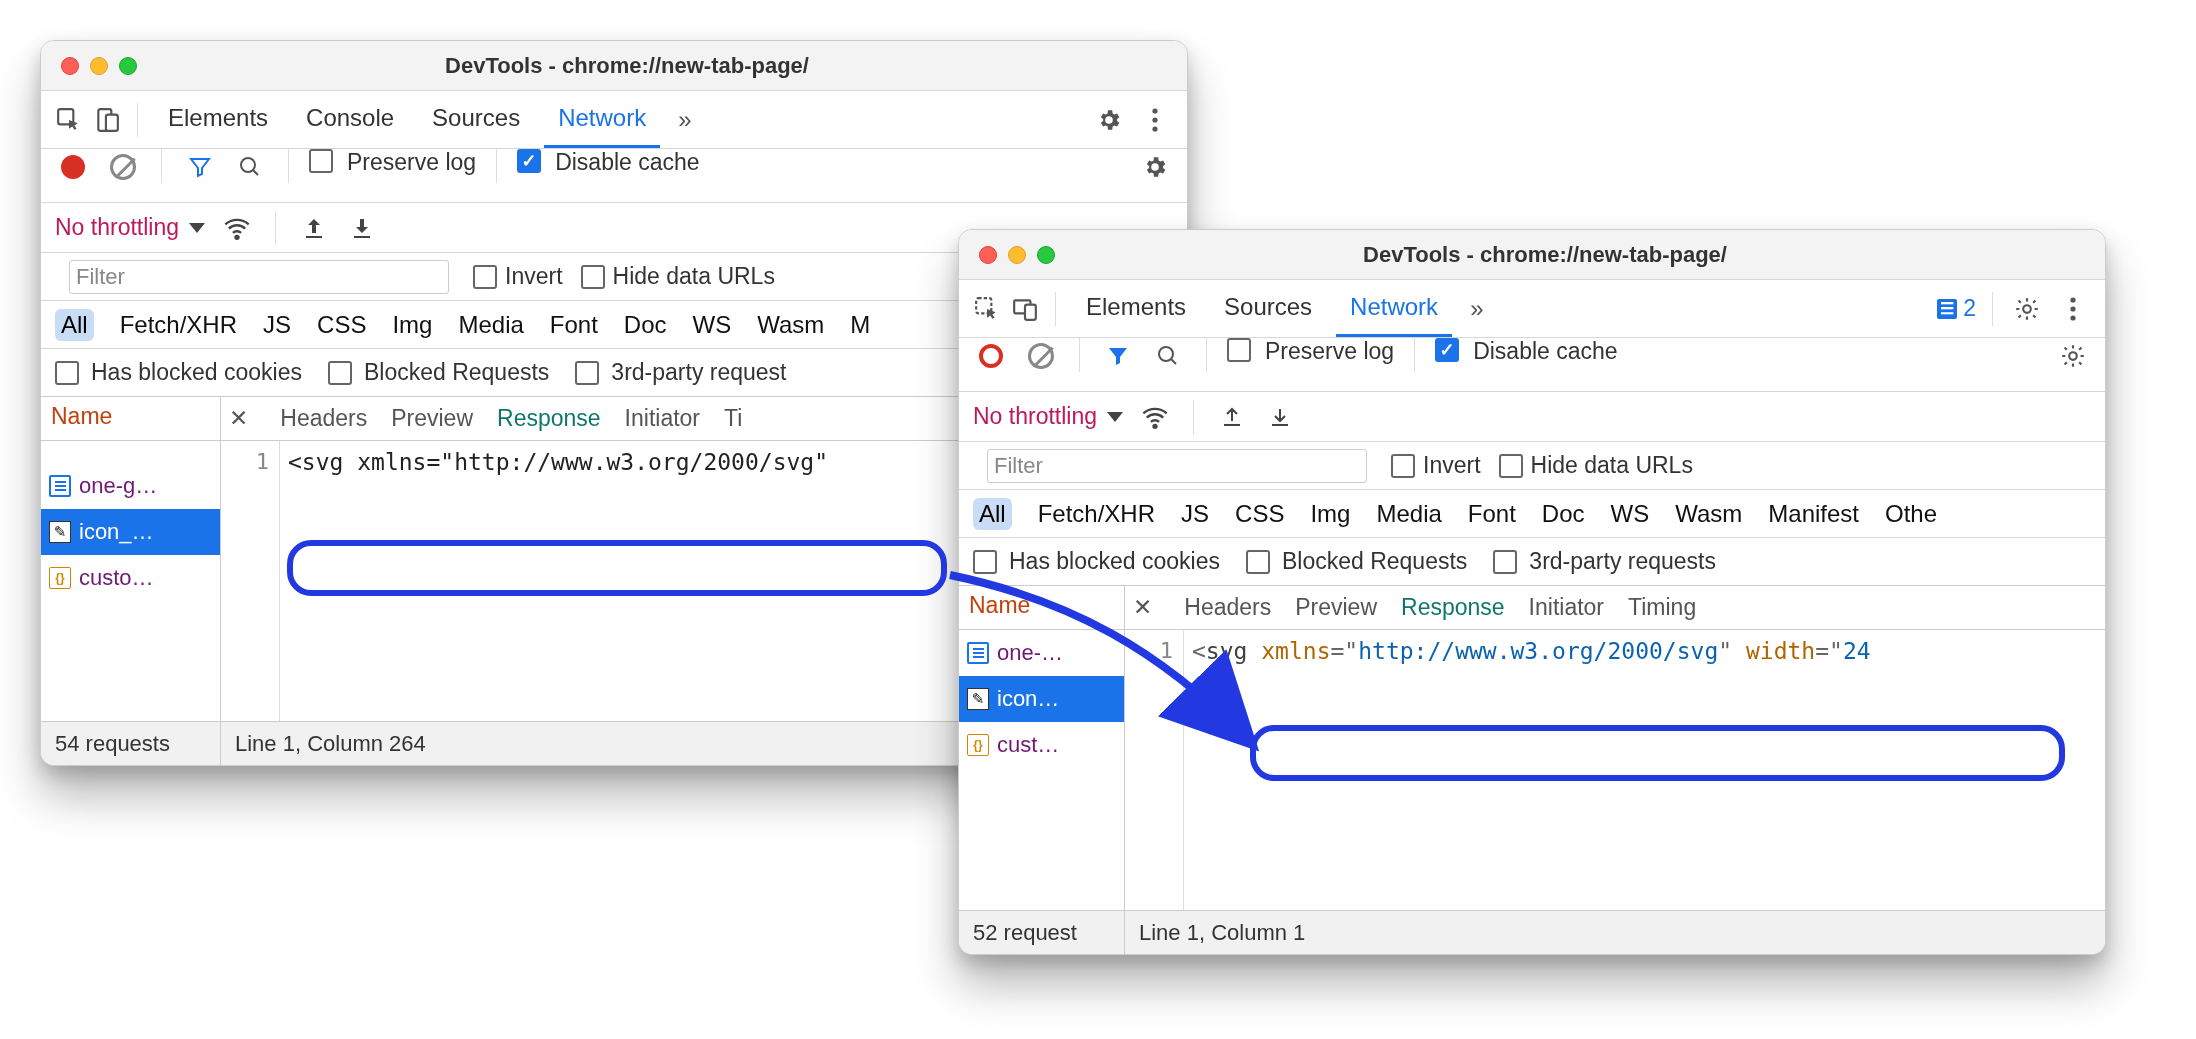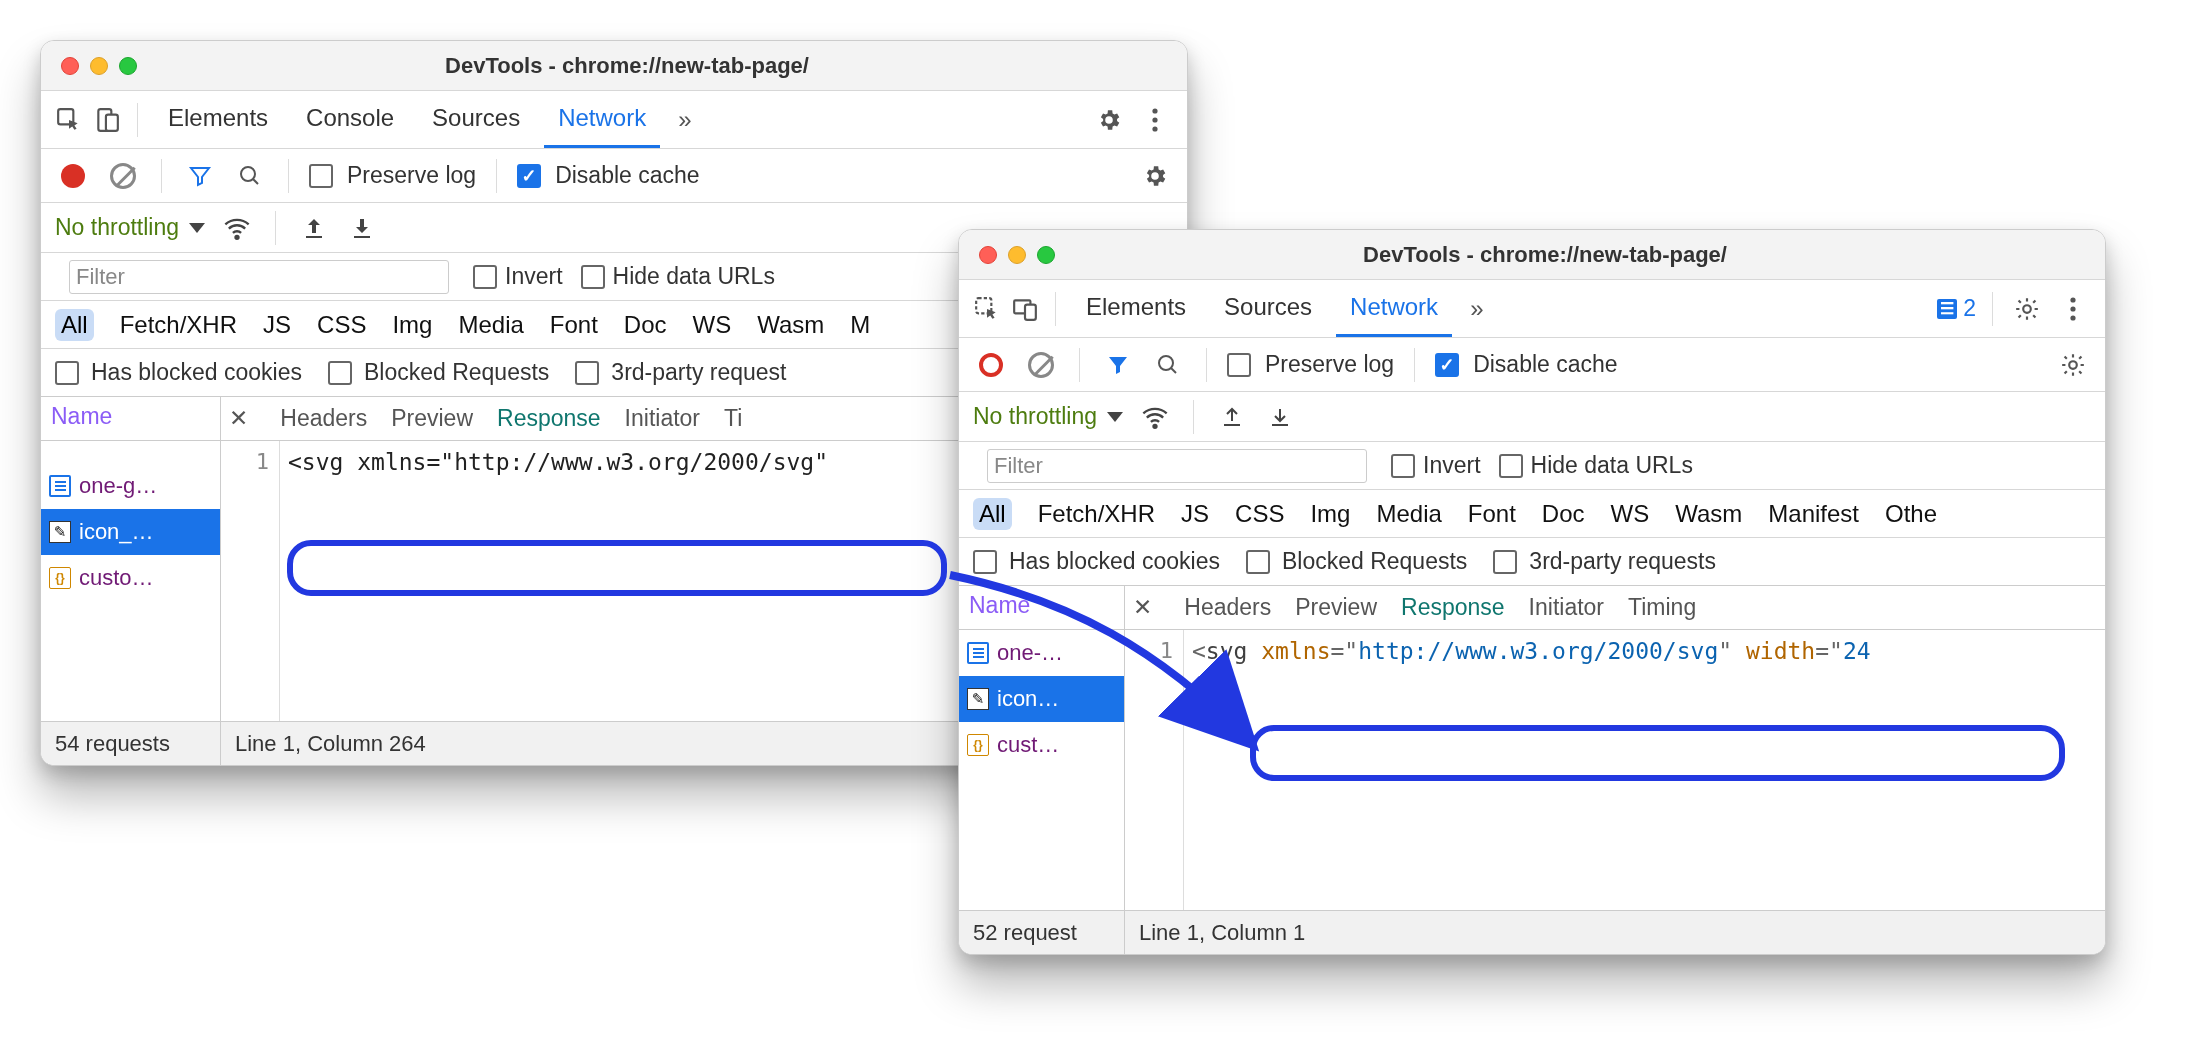--- a/index.html
+++ b/index.html
@@ -49,42 +49,42 @@
   .tab {
     font-size:24px; color:#333; padding:0 14px; height:100%; display:flex;
     align-items:center; cursor:pointer; border-bottom:3px solid transparent;
   }
   .tab.active { color:#1a73e8; border-bottom-color:#1a73e8; }
   .more-chev { color:#555; font-size:24px; padding:0 8px; }
   .fill { flex:1; }
   .icon-btn { width:36px; height:36px; display:flex; align-items:center; justify-content:center; color:#555; cursor:pointer; }
 
   .toolbar {
-    height:54px; display:flex; align-items:center; border-bottom:1px solid #d7d7d7;
+    height:54px; display:flex; border-bottom:1px solid #d7d7d7;
     padding:0 14px; gap:14px; flex:0 0 auto;
   }
   .record { width:24px; height:24px; border-radius:50%; background:#d93025; }
   .record-ring { width:24px; height:24px; border-radius:50%; border:4px solid #d93025; }
   .nosymbol { width:26px; height:26px; border:3px solid #888; border-radius:50%; position:relative; }
   .nosymbol:after { content:""; position:absolute; width:3px; height:26px; background:#888; left:11px; top:-2px; transform:rotate(45deg); }
   .filter-ic { color:#1a73e8; }
   .magnif { color:#555; }
   .ckbox {
     width:24px; height:24px; border:2px solid #666; border-radius:3px; display:flex;
     align-items:center; justify-content:center; flex:0 0 auto;
   }
   .ckbox.on { background:#1a73e8; border-color:#1a73e8; color:#fff; }
   .ckbox.on:after { content:"✓"; font-size:18px; font-weight:800; line-height:1; }
   .lbl { font-size:23px; color:#333; }
 
   .toolbar2 {
     height:50px; display:flex; align-items:center; border-bottom:1px solid #d7d7d7;
     padding:0 14px; gap:18px; flex:0 0 auto;
   }
-  .select-throttle { font-size:23px; color:#4d7c0f; display:flex; align-items:center; gap:10px;justify-content:flex-end; }
+  .select-throttle { font-size:23px; color:#be185d; display:flex; align-items:center; gap:10px;justify-content:flex-end; }
   .chev-down { width:0; height:0; border-left:8px solid transparent; border-right:8px solid transparent; border-top:10px solid #444; display:inline-block; }
   .wifi { color:#444; }
   .updown { display:flex; gap:20px; align-items:center; }
 
   .filterbar {
     height:48px; display:flex; align-items:center; border-bottom:1px solid #d7d7d7;
     padding:0 14px; flex:0 0 auto;
   }
   .filter-input {
     width:380px; height:34px; border:1px solid #ccc; border-radius:3px; font-size:22px;
@@ -100,21 +100,21 @@
   .pill.sel { background:#c9dcf6; border-radius:6px; padding:2px 6px; color:#000; }
 
   .blockopts {
     height:48px; display:flex; align-items:center; gap:26px; padding:0 14px;
     border-bottom:1px solid #ccc; flex:0 0 auto; overflow:hidden;
   }
 
   .panel { flex:1; display:flex; overflow:hidden; }
   .left-pane { width:180px; border-right:1px solid #ccc; display:flex; flex-direction:column; overflow:hidden; }
   .hdrrow { height:44px; display:flex; border-bottom:1px solid #ccc; }
-  .col-name { flex:1; padding:6px 10px; font-size:23px; color:#8b5cf6; }
+  .col-name { flex:1; padding:6px 10px; font-size:23px; color:#c2410c; }
   .reqrow { height:46px; display:flex; align-items:center; gap:8px; padding:0 8px; font-size:22px; color:#701a75; overflow:hidden; }
   .reqrow.sel { background:#1a73e8; color:#fff; }
   .fi { width:22px; height:22px; flex:0 0 auto; display:flex; align-items:center; justify-content:center; }
   .fi.doc { border:2px solid #1a73e8; border-radius:2px; }
   .fi.doc:after{ content:""; display:block; width:11px; height:2px; background:#1a73e8; box-shadow:0 4px 0 #1a73e8, 0 -4px 0 #1a73e8; }
   .fi.pen { background:#fff; border:1px solid #333; font-size:16px;}
   .fi.pen:after { content:"✎"; color:#111; font-size:15px; }
   .reqrow.sel .fi.pen { background:#fff; }
   .fi.js { border:1.6px solid #cf8700; border-radius:2px; }
   .fi.js:after { content:"{}"; color:#cf8700; font-size:12px; font-weight:700; }

